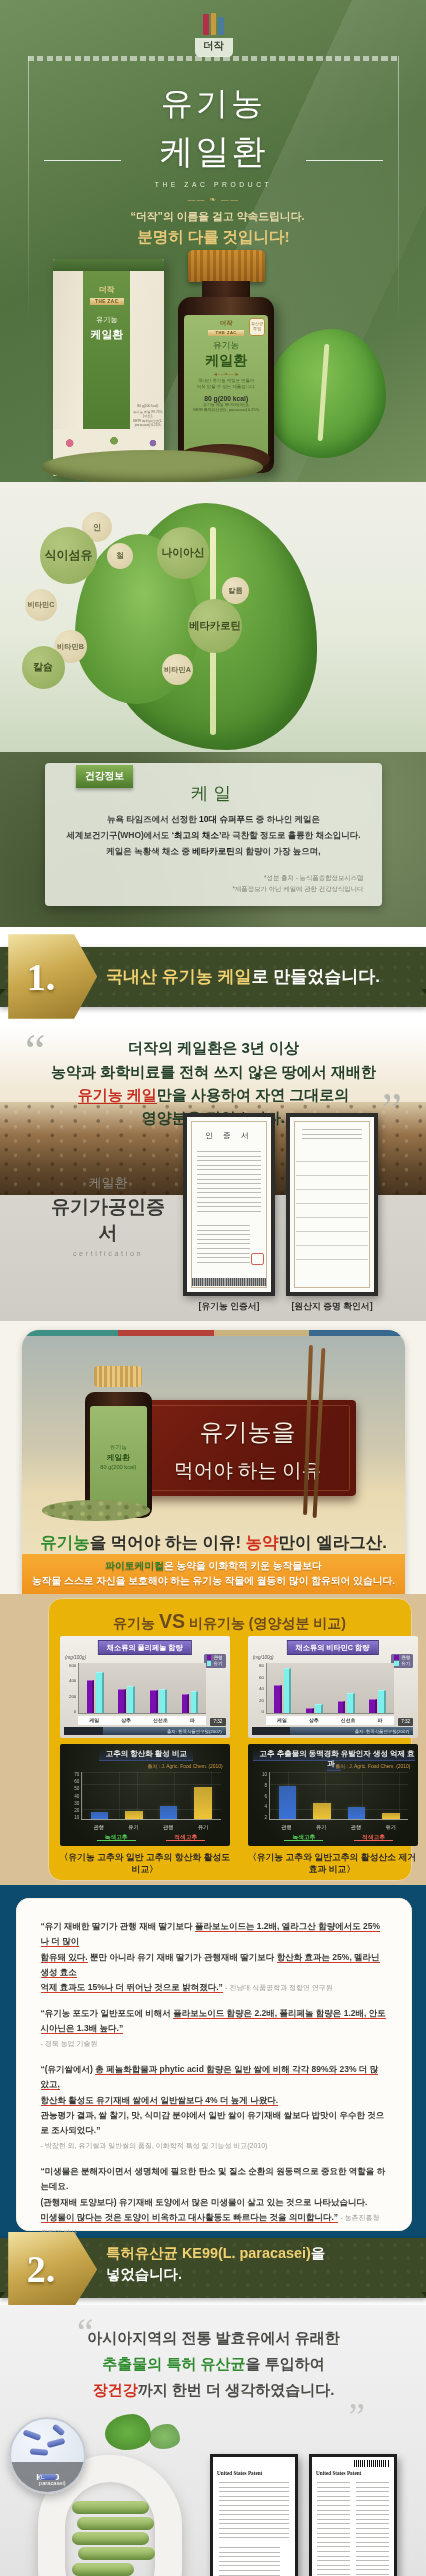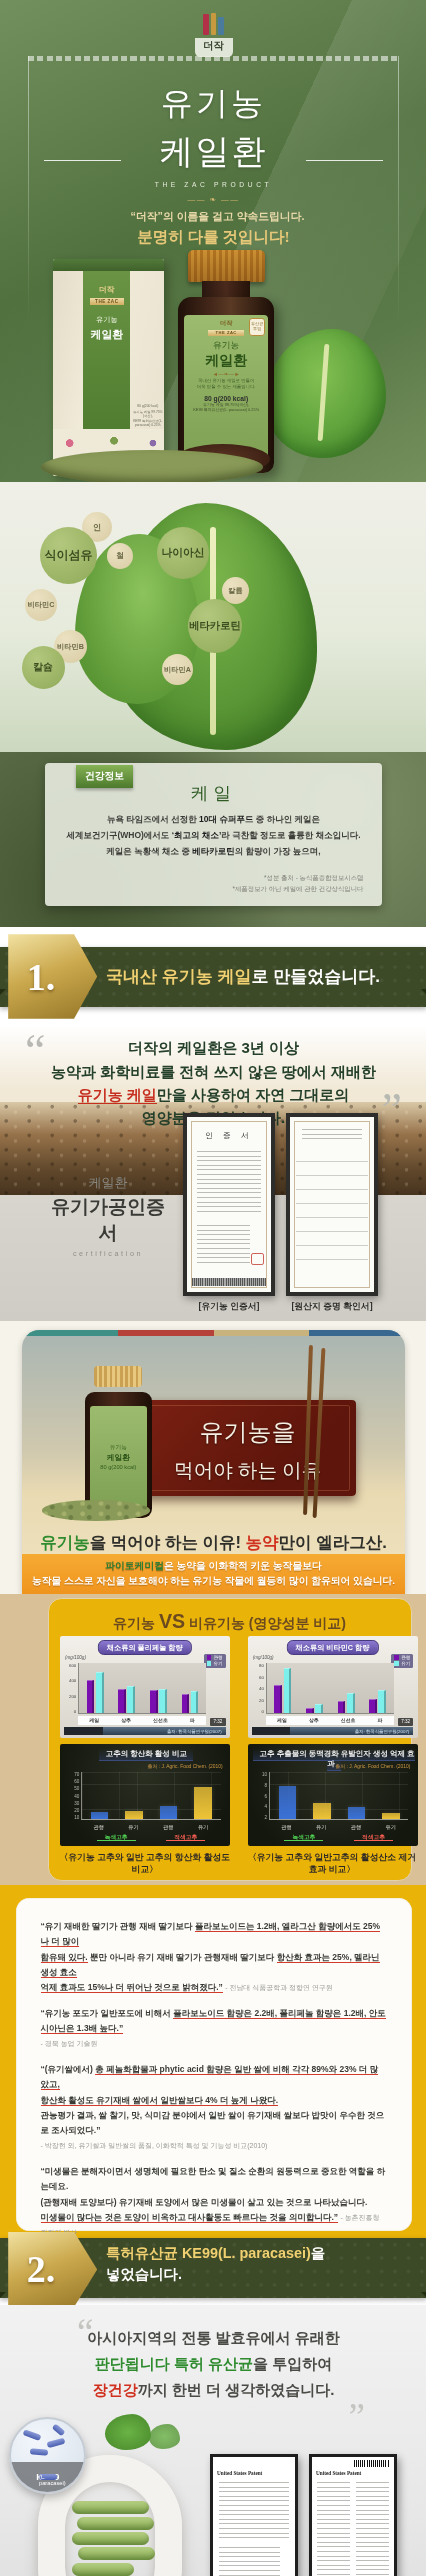--- a/index.html
+++ b/index.html
@@ -188,21 +188,21 @@
 
   
   #chartsSec{height:291px;background:#d9c097;}
   .charts-card{position:absolute;left:15.5px;right:15.5px;top:4.1px;bottom:4.1px;background:#eab308;border-radius:13.4px;border:0.5px solid #e4d2ac;margin-left:32px;}
   .vs-title{position:absolute;left:0;right:0;top:11.3px;text-align:center;font-size:14px;font-weight:900;color:#6b4a20;}
   .chart{position:absolute;width:170px;height:102px;border-radius:2.1px;overflow:hidden;}
   .ch1{left:11.3px;top:37px;} .ch2{left:199px;top:37px;}
   .ch3{left:11.3px;top:145px;} .ch4{left:199px;top:145px;}
   .chart.light{background:linear-gradient(#f2f0ea,#d9d5cc);}
   .chart.dark{background:radial-gradient(circle at 50% 30%,#2a2f22,#14170e 80%);}
-  .lc-title{position:absolute;left:50%;transform:translateX(-50%);top:4.1px;background:linear-gradient(#8b7ad0,#5b4a9e);border:0.5px solid #47397e;color:#fff;font-size:7.2px;font-weight:900;padding:1.5px 8.2px;border-radius:6px;white-space:nowrap;}
+  .lc-title{position:absolute;left:50%;transform:translateX(-50%);top:4.1px;background:linear-gradient(#8b7ad0,#5b4a9e);border:0.5px solid #47397e;color:#fff;font-size:7.2px;font-weight:900;padding:1.5px 8.2px;border-radius:0;white-space:nowrap;}
   .lc-legend{position:absolute;right:4.1px;top:17.5px;background:rgba(90,85,130,.85);border-radius:1.5px;padding:1.5px 3.1px;display:flex;flex-direction:column;gap:1px;}
   .lc-leg{display:flex;align-items:center;gap:2.1px;color:#fff;font-size:4.6px;}
   .lc-leg i{width:4.6px;height:4.6px;display:inline-block;}
   .lc-unit{position:absolute;left:5.2px;top:18.5px;font-size:4.6px;font-style:italic;color:#555;}
   .lc-plot{position:absolute;left:18.5px;right:24px;top:27px;bottom:24px;background:linear-gradient(#d8d4cb,#c6c2b9);border-left:0.5px solid #8a8a84;border-bottom:1px solid #8a8a84;}
   .lc-yaxis{position:absolute;left:4.1px;top:27px;bottom:24px;width:12.4px;display:flex;flex-direction:column;justify-content:space-between;font-size:4.4px;color:#444;text-align:right;}
   .lc-area{display:flex;height:100%;align-items:flex-end;justify-content:space-around;}
   .lc-group{display:flex;align-items:flex-end;gap:1.5px;height:100%;}
   .lc-group b{width:7.7px;display:block;border-right:2.1px solid rgba(0,0,0,.28);border-top:1px solid rgba(255,255,255,.35);}
   .lc-cats{position:absolute;left:18.5px;right:24px;bottom:13.4px;height:8.8px;background:rgba(255,255,255,.92);display:flex;justify-content:space-around;align-items:center;font-size:4.9px;font-weight:700;color:#333;}
@@ -218,21 +218,21 @@
   .dc-area b{width:17.5px;display:block;box-shadow:0 0 5.2px rgba(255,255,255,.12);}
   .dc-cats{position:absolute;left:21.6px;right:9.3px;bottom:15.5px;display:flex;justify-content:space-around;font-size:5.2px;color:#e2e2dc;}
   .dc-groups{position:absolute;left:21.6px;right:9.3px;bottom:4.1px;display:flex;}
   .dc-groups span{flex:1;text-align:center;font-size:5.7px;font-weight:900;}
   .dc-g0{color:#52d455;} .dc-g0 u{text-decoration:none;border-bottom:1px solid #52d455;padding:0 8.2px;}
   .dc-g1{color:#ff6055;} .dc-g1 u{text-decoration:none;border-bottom:1px solid #ff6055;padding:0 8.2px;}
   .chart-cap{position:absolute;width:175px;text-align:center;font-size:8.8px;font-weight:900;color:#2f2а26;color:#2f2a26;top:253px;}
   .cap3{left:8.8px;} .cap4{left:196px;}
 
   
-  #quotesSec{height:353px;background:#eab308;}
+  #quotesSec{height:353px;background:#0c4a6e;}
   .quotes-card{position:absolute;left:15.5px;right:15.5px;top:13.4px;bottom:7.2px;background:#fdfcf8;border-radius:13.4px;box-shadow:inset 0 0 0 0.5px #eee4cc;padding:20.6px 25px;}
   .quote{font-size:8.5px;font-weight:700;color:#3a3a36;line-height:1.8;margin:0 0 10.3px;}
 
   
   #ke99{height:348px;background:linear-gradient(#f2f2f2,#e7e7e7 60%,#dcdcdc);}
   .kq-mark{position:absolute;font-size:37px;color:#c4c4c0;font-family:"Liberation Serif","DejaVu Serif",serif;line-height:1;}
   .kq-open{left:77px;top:9.3px;} .kq-close{right:62px;top:93px;}
   .ke-quote{position:absolute;left:0;right:0;top:19.6px;text-align:center;font-size:15px;font-weight:800;color:#4a4a46;line-height:1.75;}
   .gut{position:absolute;left:28px;top:134px;width:170px;height:201px;}
   .gut-outline{position:absolute;left:10.3px;top:15.5px;width:144px;height:175px;border:27px solid #f4f2ef;border-radius:77px 77px 67px 67px;box-shadow:inset 0 0 9.3px rgba(150,140,130,.5),0 5.2px 12.4px rgba(100,90,80,.35);}
@@ -641,21 +641,21 @@
     <div class="sb-title">
       <div class="seg"><span class="gd">특허유산균 KE99(L. paracasei)</span><span>을</span></div>
       <div>넣었습니다.</div>
     </div>
   </section>
 
   <section id="ke99">
     <div class="kq-mark kq-open">“</div>
     <div class="kq-mark kq-close">”</div>
     <div class="ke-quote seg"><span>아시아지역의 전통 발효유에서 유래한
-</span><span class="gr2">판단됩니다 특허 유산균</span><span>을 투입하여
+</span><span class="gr2">추출물의 특허 유산균</span><span>을 투입하여
 </span><span class="rd">장건강</span><span>까지 한번 더 생각하였습니다.</span></div>
     <div class="gut">
       <div class="gut-outline"></div>
       <div class="gut-small">
           <i class="gs1"></i>
           <i class="gs2"></i>
           <i class="gs3"></i>
           <i class="gs4"></i>
           <i class="gs5"></i>
         </div>

